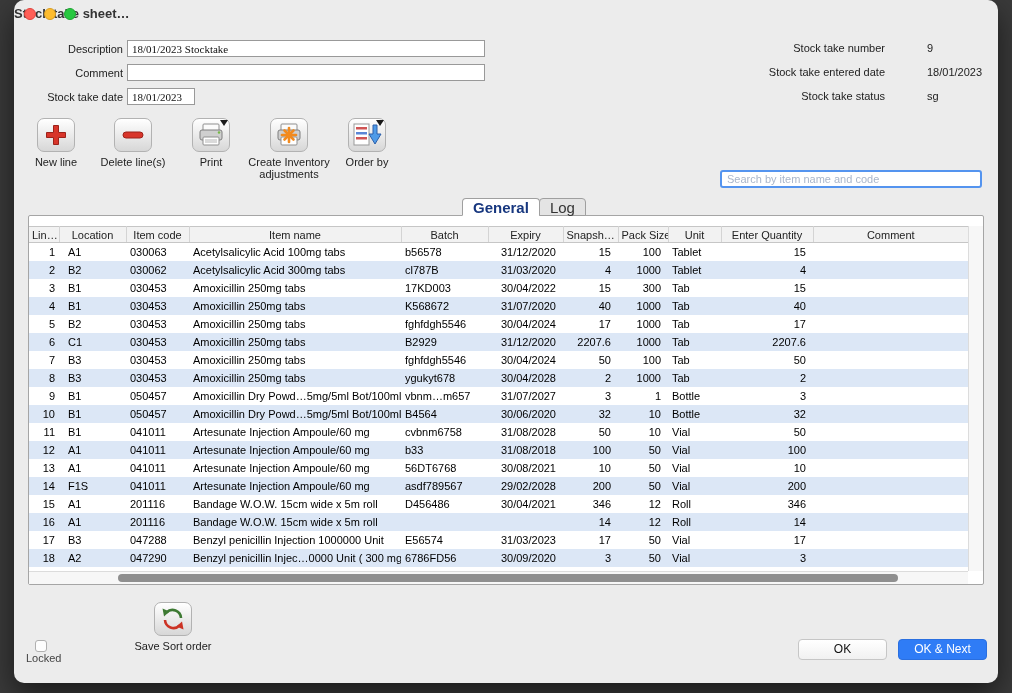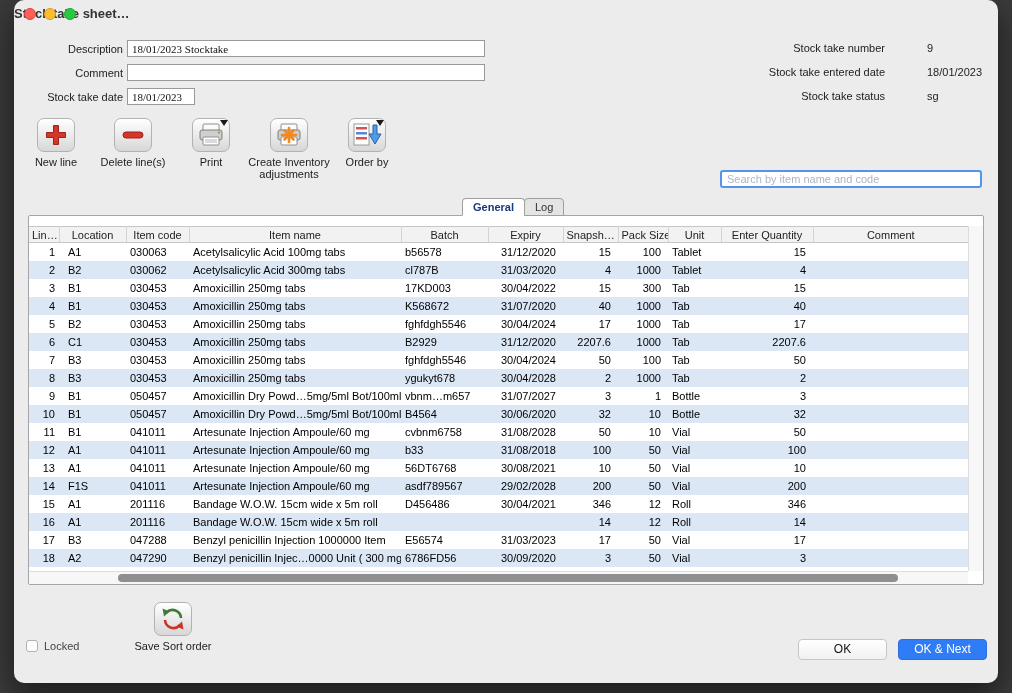--- a/index.html
+++ b/index.html
@@ -35,21 +35,21 @@
   .tlabel { font-size:11px; color:#222; margin-top:4px; line-height:12px; }
 
   
   .search { position:absolute; top:170px; right:16px; width:262px; height:18px;
             border:2px solid #5494ef; border-radius:3px; font-size:11px; padding:0 5px;
             font-family:"Liberation Sans", sans-serif; color:#333; background:#fff; }
   .search::placeholder { color:#a9b6cb; }
 
   
   .tabs { position:absolute; top:198px; left:448px; display:flex; z-index:3; }
-  .tab { height:18px; line-height:17px; padding:0 10px; font-size:11px; color:#333;
+  .tab { height:18px; line-height:17px; padding:0 10px; font-size:15px; color:#333;
          border:1px solid #9f9f9f; background:#e4e4e4; border-radius:4px 4px 0 0; margin-right:-1px; }
   .tab.active { background:#fff; font-weight:bold; color:#17377f; border-bottom:1px solid #fff; }
 
   
   .panel { position:absolute; left:14px; right:14px; top:215px; height:370px;
            background:#fff; border:1px solid #a5a5a5; border-radius:2px; z-index:2; }
   .viewport { position:absolute; left:0; top:10px; right:15px; bottom:13px; overflow:hidden; }
   table { width:100%; border-collapse:collapse; table-layout:fixed; font-size:11px; }
   thead th { height:16px; background:#f2f2f2; border-top:1px solid #c6c6c6; border-bottom:1px solid #c6c6c6;
              border-right:1px solid #d4d4d4; font-weight:normal; color:#222; padding:0 3px;
@@ -58,21 +58,21 @@
   tbody td { height:18px; padding:0 4px; white-space:nowrap; overflow:hidden; color:#000; }
   tbody tr:nth-child(even) { background:#dce7f6; }
   td.c0, th.c0 { text-align:right; padding-right:4px; }
   td.c1 { padding-left:9px; }
   td.c5, td.c6, td.c7, td.c9 { text-align:right; padding-right:7px; }
   .vscroll { position:absolute; top:10px; right:0; bottom:13px; width:15px; background:#f7f7f7; border-left:1px solid #dcdcdc; }
   .hscroll { position:absolute; left:0; right:15px; bottom:0; height:13px; background:#f7f7f7; border-top:1px solid #dcdcdc; }
   .hthumb { position:absolute; left:89px; top:2px; width:780px; height:8px; border-radius:4px; background:#8f8f8f; }
 
   
-  .locked { position:absolute; left:12px; top:640px; display:flex; align-items:center; font-size:11px; color:#444; }
+  .locked { position:absolute; left:12px; top:640px; display:flex; align-items:center; font-size:11px; color:#444;flex-direction:column; }
   .checkbox { width:12px; height:12px; border:1px solid #b0b0b0; background:#fdfdfd; border-radius:3px; margin-right:6px; }
   .save-sort { position:absolute; left:116px; top:602px; width:86px; text-align:center; }
   .btn { position:absolute; top:639px; height:21px; width:89px; border-radius:4px; font-size:12px;
          text-align:center; line-height:19px; font-family:"Liberation Sans", sans-serif; cursor:default; }
   .btn.ok { right:111px; background:linear-gradient(#ffffff,#f1f1f1); border:1px solid #c6c6c6; color:#111; }
   .btn.primary { right:11px; background:#2f7cf6; border:1px solid #2a6fe0; color:#fff; }
 </style>
 </head>
 <body>
 
@@ -415,21 +415,21 @@
               <td class="c6">14</td>
               <td class="c7">12</td>
               <td class="c8">Roll</td>
               <td class="c9">14</td>
               <td class="c10"></td>
             </tr>
             <tr>
               <td class="c0">17</td>
               <td class="c1">B3</td>
               <td class="c2">047288</td>
-              <td class="c3">Benzyl penicillin Injection 1000000 Item</td>
+              <td class="c3">Benzyl penicillin Injection 1000000 Unit</td>
               <td class="c4">E56574</td>
               <td class="c5">31/03/2023</td>
               <td class="c6">17</td>
               <td class="c7">50</td>
               <td class="c8">Vial</td>
               <td class="c9">17</td>
               <td class="c10"></td>
             </tr>
             <tr>
               <td class="c0">18</td>

